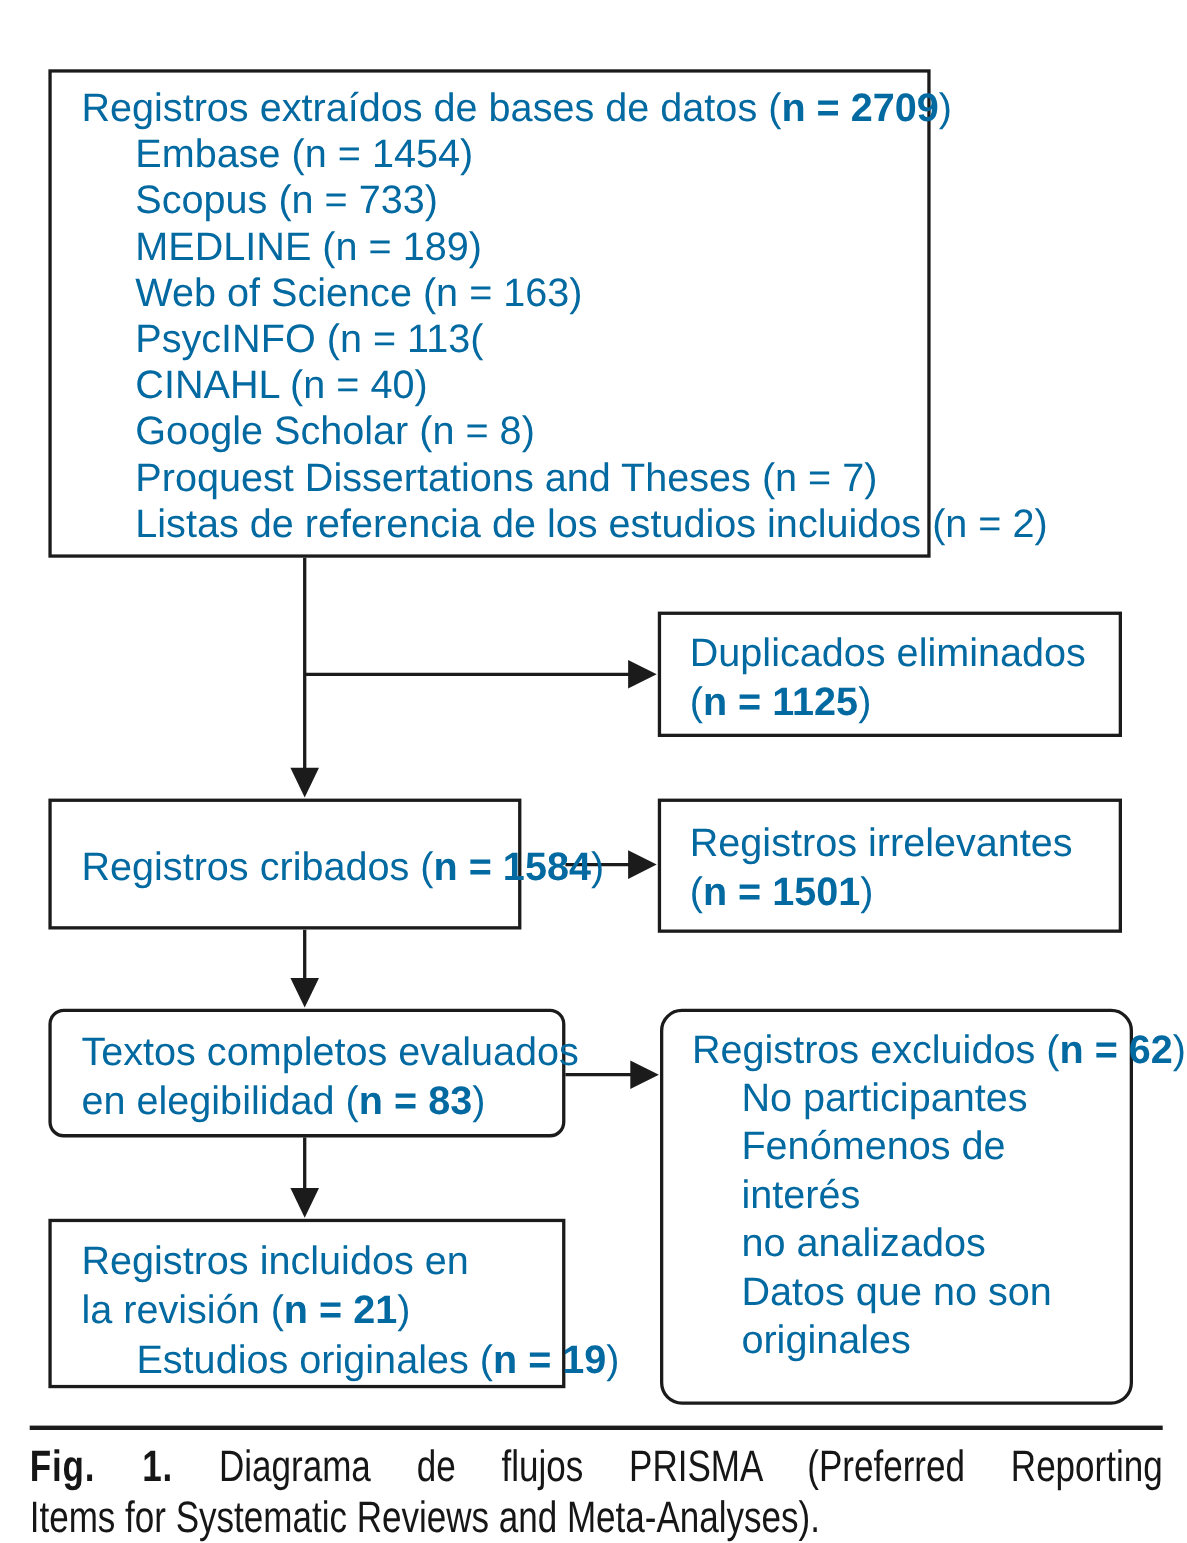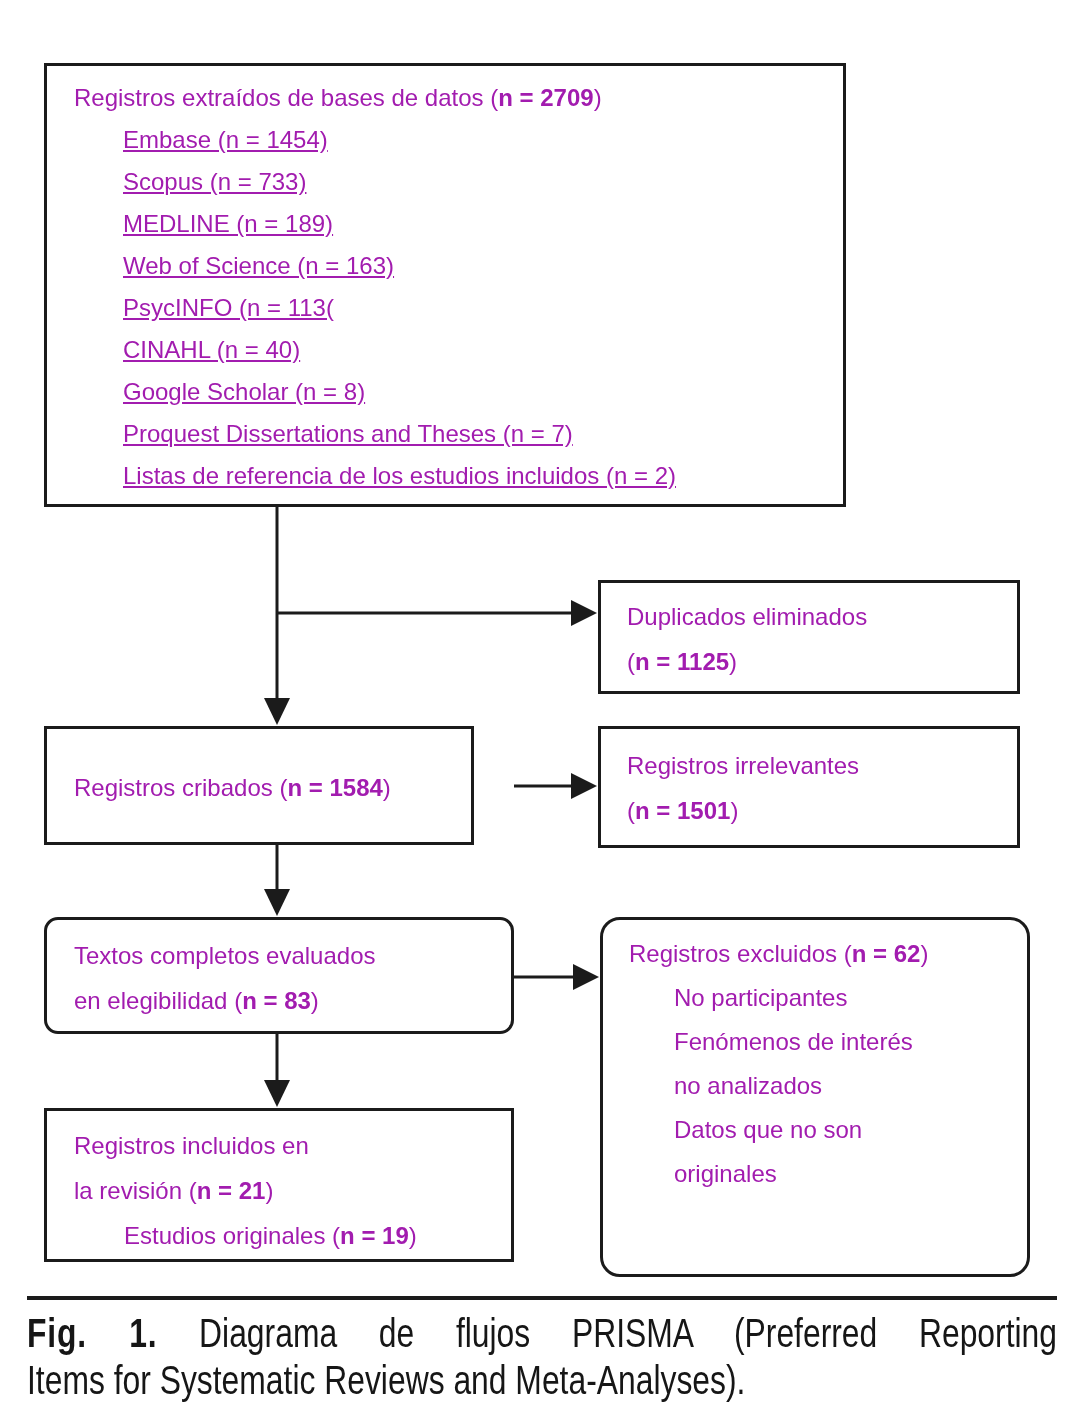--- a/index.html
+++ b/index.html
@@ -14,32 +14,32 @@
     background: #ffffff;
     font-family: "Liberation Sans", "DejaVu Sans", sans-serif;
     color: #101010;
     overflow: hidden;
   }
   .flow-box {
     position: absolute;
     box-sizing: border-box;
     border: 3px solid #1b1b1b;
     background: #ffffff;
-    font-size: 24px;
+    font-size: 36px;
     line-height: 42px;
-    color: #a21caf;
+    color: #0369a1;
   }
   .flow-box .line { white-space: nowrap; }
   .bold-n { font-weight: 700; }
 
   
   .box-identification { left: 44px;  top: 63px;  width: 802px; height: 444px; padding: 11px 18px 0 27px; }
-  .box-identification .src-line { padding-left: 49px; text-decoration: underline; }
+  .box-identification .src-line { padding-left: 49px; }
 
-  .box-duplicates    { left: 598px; top: 556px; width: 422px; height: 114px; padding: 11px 18px 0 26px; line-height: 45px; margin-top: 24px; }
+  .box-duplicates    { left: 598px; top: 556px; width: 422px; height: 114px; padding: 11px 18px 0 26px; line-height: 45px; }
   .box-screening     { left: 44px;  top: 726px; width: 430px; height: 119px; padding: 36px 18px 0 27px; line-height: 45px; }
   .box-irrelevant    { left: 598px; top: 726px; width: 422px; height: 122px; padding: 14px 34px 0 26px; line-height: 45px; }
   .box-eligibility   { left: 44px;  top: 917px; width: 470px; height: 117px; padding: 13px 18px 0 27px; line-height: 45px; border-radius: 14px; }
   .box-excluded      { left: 600px; top: 917px; width: 430px; height: 360px; padding: 12px 14px 0 26px; line-height: 44px; border-radius: 20px; }
   .box-excluded .reason-line { padding-left: 45px; white-space: pre-line; }
   .box-included      { left: 44px;  top: 1108px; width: 470px; height: 154px; padding: 12px 18px 0 27px; line-height: 45px; }
   .box-included .sub-line { padding-left: 50px; }
 
   .arrow-layer {
     position: absolute;

